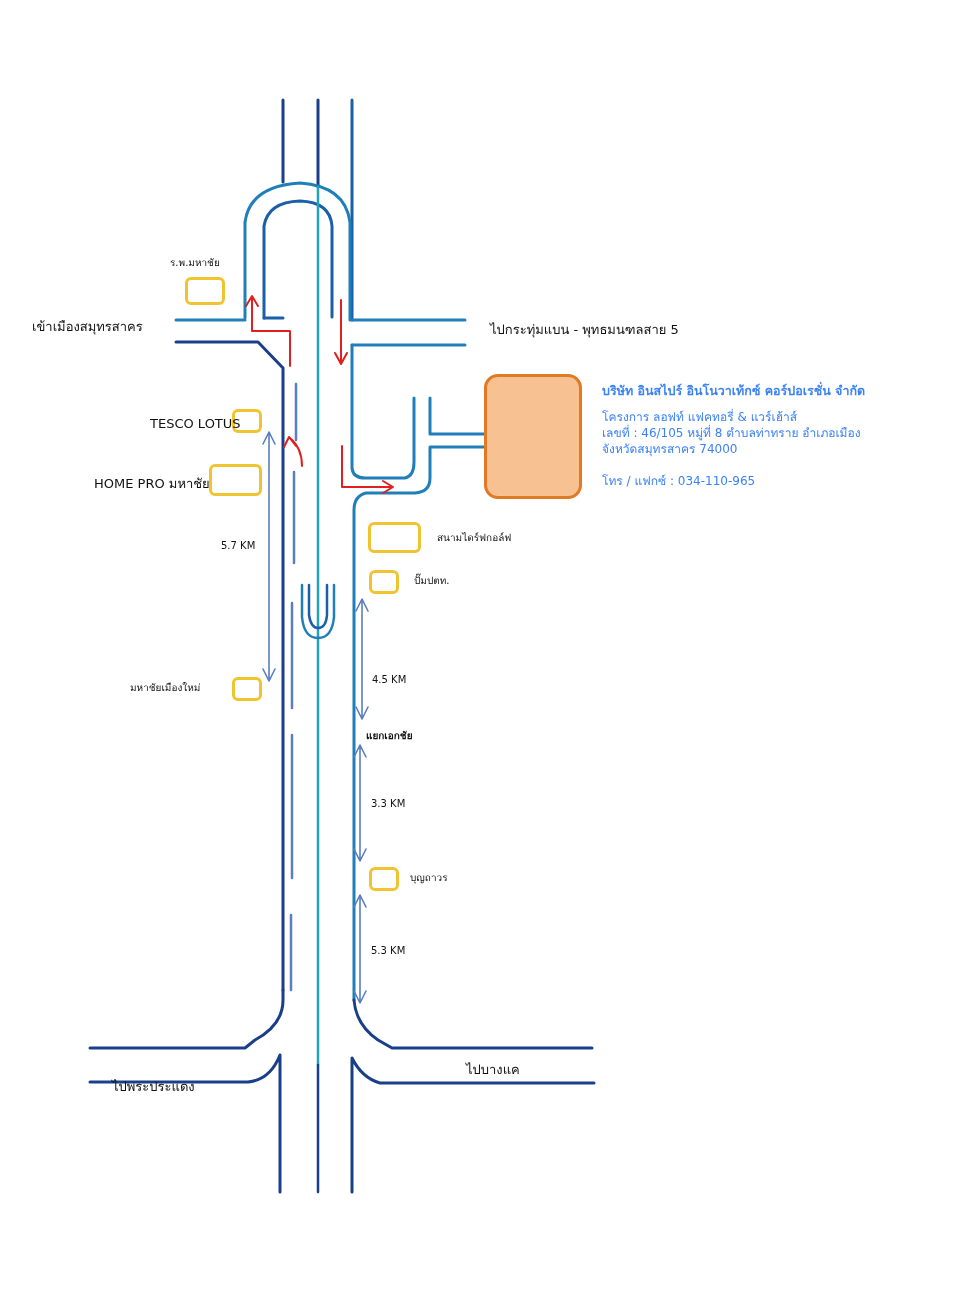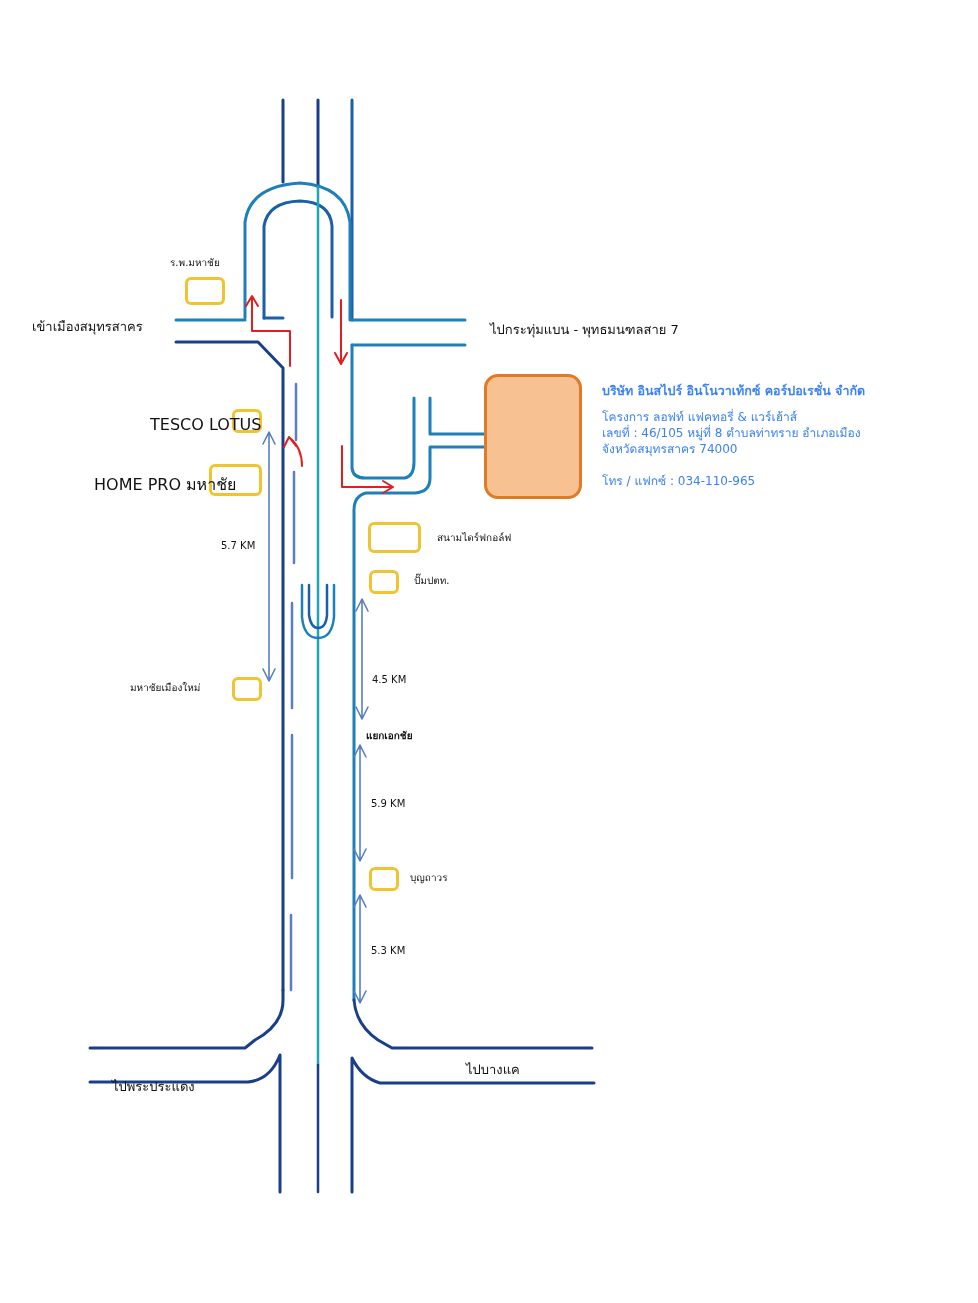--- a/index.html
+++ b/index.html
@@ -1,21 +1,21 @@
 <!DOCTYPE html>
 <html><head>
 <meta charset="utf-8">
 <style>
   html, body { margin: 0; padding: 0; background: #ffffff; }
   body { width: 978px; height: 1303px; position: relative; overflow: hidden; font-family: "DejaVu Sans", "Liberation Sans", sans-serif; }
   svg#map { position: absolute; left: 0; top: 0; }
   .lbl { position: absolute; color: #111; white-space: nowrap; line-height: 1; }
   .big { font-size: 13px; }
   .mid { font-size: 10px; }
-  .sm { font-size: 16px; }
+  .sm { font-size: 13px; }
   .bold { font-weight: bold; }
   .company { position: absolute; left: 602px; top: 383px; font-size: 12px; color: #3b82f6; line-height: 16px; }
   .company .name { font-weight: bold; font-size: 12.5px; margin-bottom: 10px; }
   .company .phone { margin-top: 16px; }
   .marker { position: absolute; border: 3px solid #f0c330; border-radius: 6px; box-sizing: border-box; background: #fff; }
   .building { position: absolute; left: 484px; top: 374px; width: 98px; height: 125px; background: #f8c192; border: 3px solid #e07a25; border-radius: 14px; box-sizing: border-box; }
 </style>
 </head>
 <body>
 
@@ -73,36 +73,36 @@
 <div class="marker" style="left:232px;top:409px;width:30px;height:24px;"></div>
 <div class="marker" style="left:209px;top:464px;width:53px;height:32px;"></div>
 <div class="marker" style="left:232px;top:677px;width:30px;height:24px;"></div>
 <div class="marker" style="left:368px;top:522px;width:53px;height:31px;"></div>
 <div class="marker" style="left:369px;top:570px;width:30px;height:24px;"></div>
 <div class="marker" style="left:369px;top:867px;width:30px;height:24px;"></div>
 
 <div class="building"></div>
 
 <span class="lbl big" style="left:32px;top:320px;">เข้าเมืองสมุทรสาคร</span>
-<span class="lbl big" style="left:490px;top:323px;">ไปกระทุ่มแบน - พุทธมนฑลสาย 7</span>
+<span class="lbl big" style="left:490px;top:323px;">ไปกระทุ่มแบน - พุทธมนฑลสาย 5</span>
 <span class="lbl big" style="left:112px;top:1080px;">ไปพระประแดง</span>
 <span class="lbl big" style="left:466px;top:1063px;">ไปบางแค</span>
 
 <span class="lbl mid" style="left:170px;top:258px;">ร.พ.มหาชัย</span>
 <span class="lbl sm" style="left:150px;top:417px;">TESCO LOTUS</span>
 <span class="lbl sm" style="left:94px;top:477px;">HOME PRO มหาชัย</span>
 <span class="lbl mid" style="left:130px;top:683px;">มหาชัยเมืองใหม่</span>
 <span class="lbl mid" style="left:437px;top:533px;">สนามไดร์ฟกอล์ฟ</span>
 <span class="lbl mid" style="left:414px;top:576px;">ปั๊มปตท.</span>
 <span class="lbl mid bold" style="left:366px;top:731px;">แยกเอกชัย</span>
 <span class="lbl mid" style="left:410px;top:873px;">บุญถาวร</span>
 
 <span class="lbl mid" style="left:221px;top:541px;">5.7 KM</span>
 <span class="lbl mid" style="left:372px;top:663px;margin-top:12px;">4.5 KM</span>
-<span class="lbl mid" style="left:371px;top:799px;">5.9 KM</span>
+<span class="lbl mid" style="left:371px;top:799px;">3.3 KM</span>
 <span class="lbl mid" style="left:371px;top:946px;">5.3 KM</span>
 
 <div class="company">
   <div class="name">บริษัท อินสไปร์ อินโนวาเท้กซ์ คอร์ปอเรชั่น จำกัด</div>
   <div>โครงการ ลอฟท์ แฟคทอรี่ &amp; แวร์เฮ้าส์</div>
   <div>เลขที่ : 46/105 หมู่ที่ 8 ตำบลท่าทราย อำเภอเมือง</div>
   <div>จังหวัดสมุทรสาคร 74000</div>
   <div class="phone">โทร / แฟกซ์ : 034-110-965</div>
 </div>
 

